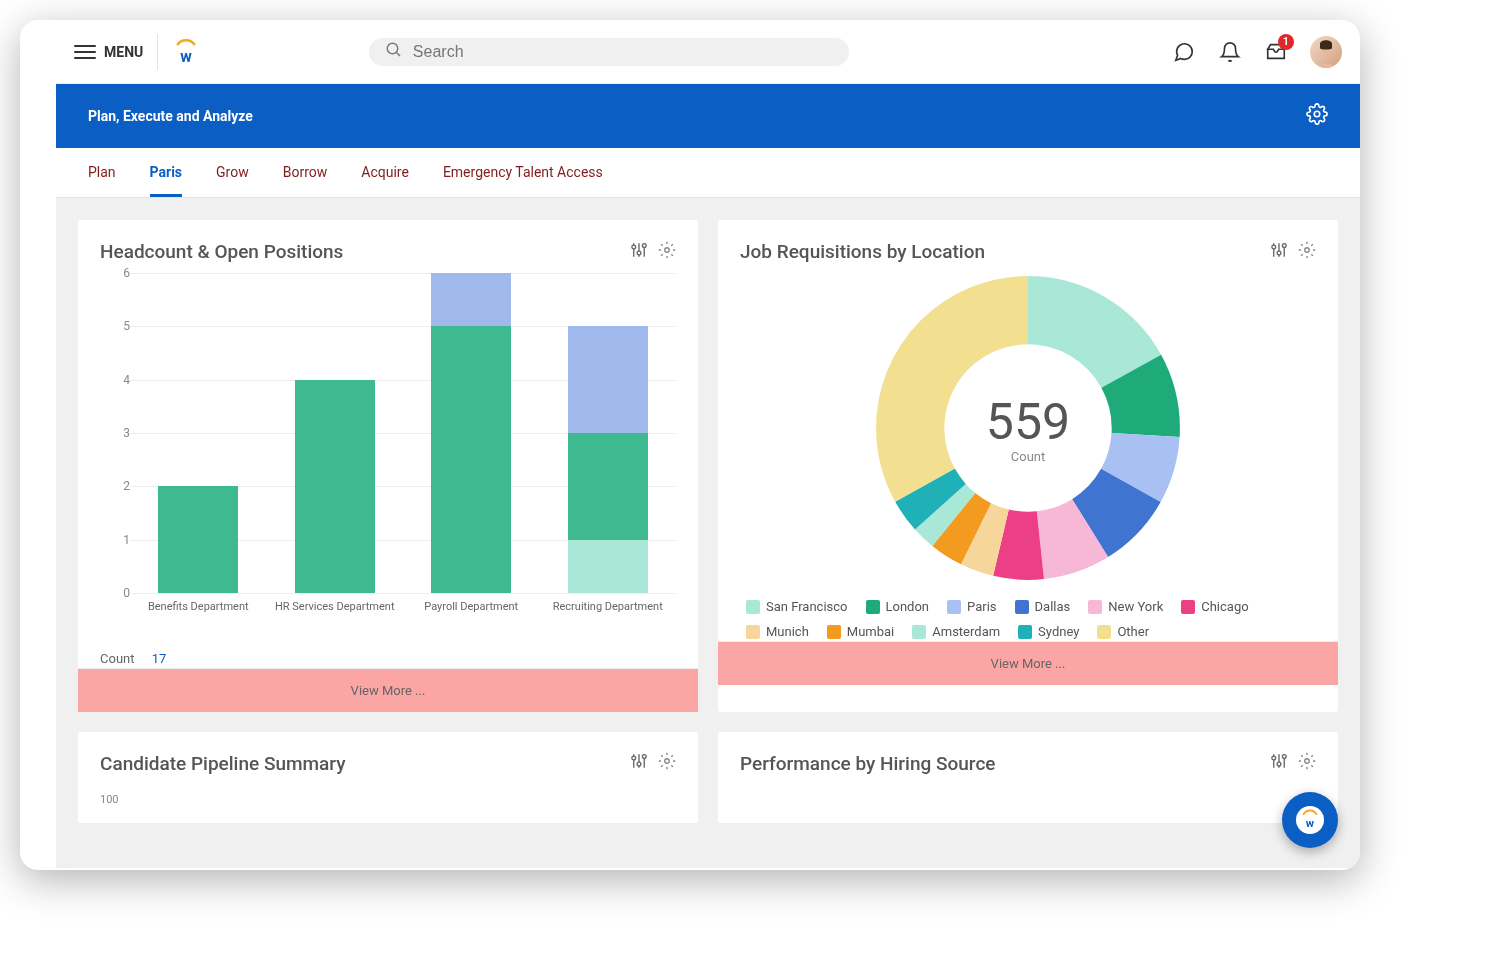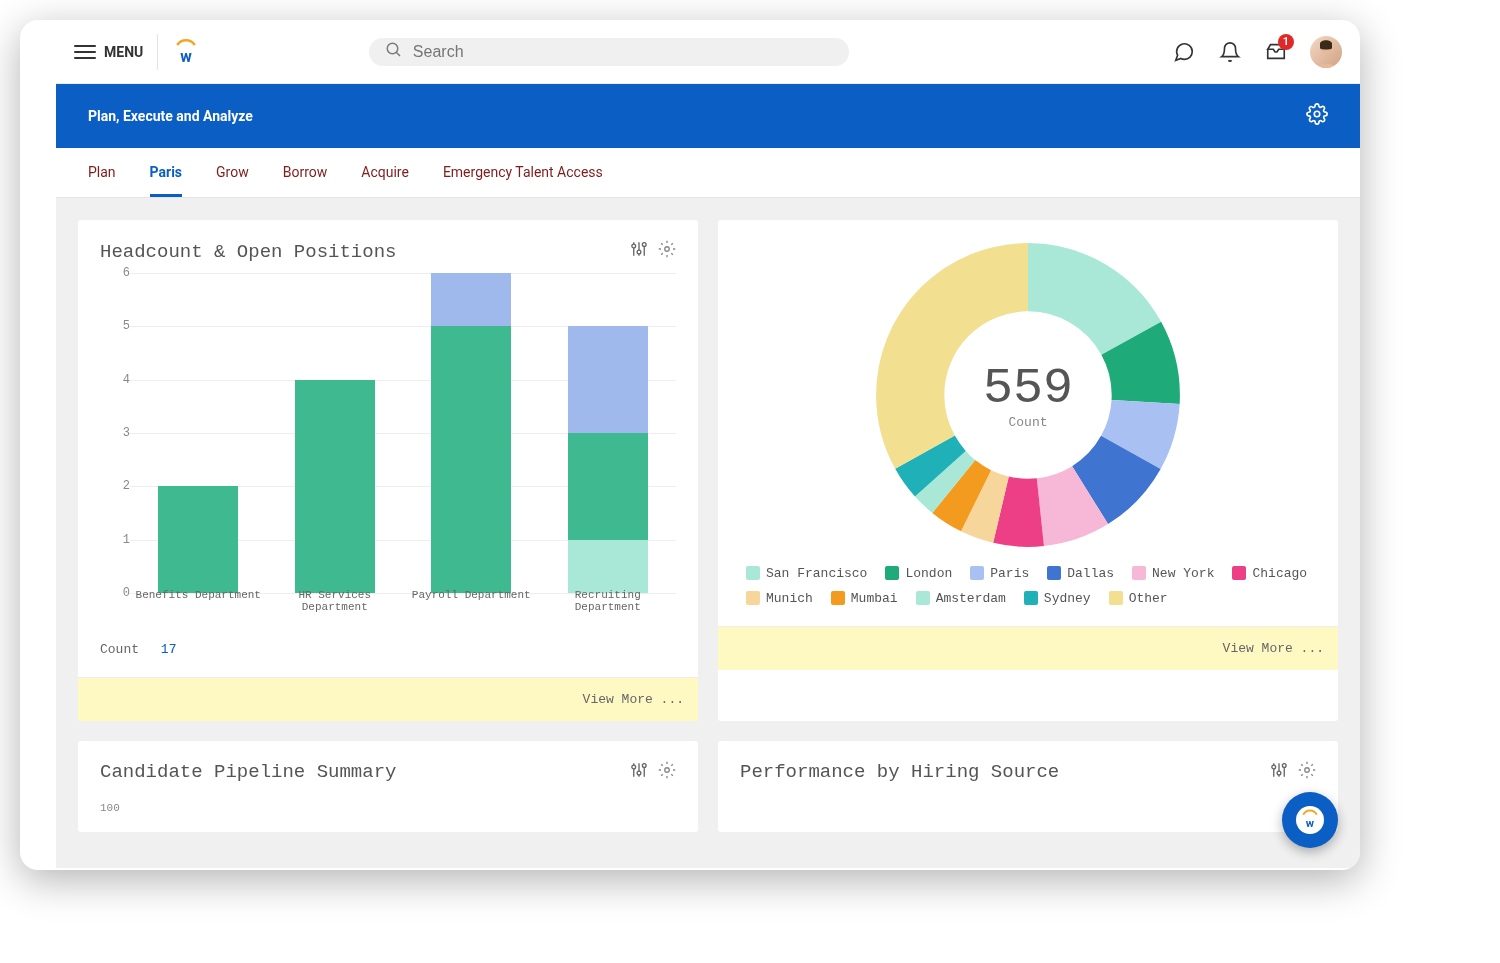--- a/index.html
+++ b/index.html
@@ -90,21 +90,20 @@
 }
 .tab.active{color:#0a5ec4;font-weight:700;border-bottom-color:#0a5ec4;}
 .content{
   background:#f0f0f0;
   padding:22px;
   display:grid;
   grid-template-columns:1fr 1fr;
   gap:20px;
   height: calc(100% - 64px - 64px - 52px);
   overflow:hidden;
-  font-family:Liberation Mono, monospace;
 }
 .card{
   background:#fff;
   border-radius:3px;
   padding:20px 22px;
   position:relative;
   display:flex;flex-direction:column;
 }
 .card-head{display:flex;justify-content:space-between;align-items:center;margin-bottom:10px;}
 .card-title{font-size:19px;color:#555;font-weight:500;}
@@ -115,29 +114,29 @@
 .barchart{position:relative;height:340px;padding-left:30px;padding-bottom:20px;}
 .y-axis{position:absolute;left:0;top:0;bottom:20px;width:30px;}
 .y-tick{position:absolute;left:0;width:100%;text-align:right;font-size:12px;color:#888;transform:translateY(-50%);}
 .gridline{position:absolute;left:30px;right:0;height:1px;background:#eee;}
 .bars{position:absolute;left:30px;right:0;bottom:20px;top:0;display:flex;justify-content:space-around;align-items:flex-end;}
 .bargroup{width:80px;display:flex;flex-direction:column-reverse;align-items:center;}
 .seg{width:80px;}
 .xlabs{position:absolute;left:30px;right:0;bottom:0;display:flex;justify-content:space-around;}
 .xlab{font-size:11px;color:#666;width:130px;text-align:center;}
 .legend{display:flex;flex-wrap:wrap;gap:18px;margin-top:12px;font-size:12px;color:#555;}
-.lg{display:flex;align-items:flex-start;gap:6px;}
+.lg{display:flex;align-items:center;gap:6px;}
 .sw{width:14px;height:14px;border-radius:2px;}
 .countline{margin-top:14px;font-size:13px;color:#666;}
 .countline .cv{color:#0a5ec4;margin-left:14px;}
 .viewmore{
-  margin:20px -22px -20px; padding:14px;
-  text-align:right;font-size:13px;color:#666;
+  margin:2px -22px -20px; padding:14px;
+  text-align:center;font-size:13px;color:#666;
   border-top:1px solid #eee;cursor:pointer;
-  background:#fef9c3;
+  background:#fca5a5;
 }
 
 .donut-wrap{display:flex;flex-direction:column;align-items:center;}
 .donut{position:relative;width:310px;height:310px;}
 .donut svg{width:100%;height:100%;transform:rotate(-90deg);}
 .donut-center{position:absolute;top:0;left:0;right:0;bottom:0;display:flex;flex-direction:column;align-items:center;justify-content:center;}
 .donut-center .big{font-size:50px;color:#555;font-weight:400;}
 .donut-center .sub{font-size:13px;color:#888;margin-top:-2px;}
 .legend2{display:flex;flex-wrap:wrap;gap:10px 18px;margin-top:16px;justify-content:flex-start;font-size:13px;color:#555;padding:0 6px;}
 
@@ -312,20 +311,37 @@
           </div>
       </div>
       <div class="countline">
         <span>Count</span>
         <span class="cv">17</span>
       </div>
       <div class="viewmore">View More ...</div>
     </div>
 
     <div class="card">
+      <div class="card-head">
+        <div class="card-title">Job Requisitions by Location</div>
+        <div class="card-actions">
+          <span><svg width="18" height="18" viewBox="0 0 24 24" fill="none" stroke="#666" stroke-width="1.8">
+                <line x1="5" y1="3" x2="5" y2="21"></line>
+                <circle cx="5" cy="8" r="2.5" fill="#fff"></circle>
+                <line x1="12" y1="3" x2="12" y2="21"></line>
+                <circle cx="12" cy="16" r="2.5" fill="#fff"></circle>
+                <line x1="19" y1="3" x2="19" y2="21"></line>
+                <circle cx="19" cy="6" r="2.5" fill="#fff"></circle>
+              </svg></span>
+          <span><svg width="18" height="18" viewBox="0 0 24 24" fill="none" stroke="#888" stroke-width="1.8">
+                <circle cx="12" cy="12" r="3"></circle>
+                <path d="M12 1v3M12 20v3M4.2 4.2l2.1 2.1M17.7 17.7l2.1 2.1M1 12h3M20 12h3M4.2 19.8l2.1-2.1M17.7 6.3l2.1-2.1"></path>
+              </svg></span>
+        </div>
+      </div>
       <div class="donut-wrap">
         <div class="donut">
           <svg id="donutsvg" viewBox="0 0 100 100">
               <circle cx="50" cy="50" r="38" fill="none" stroke="#a9e8d7" stroke-width="22" stroke-dasharray="40.576563432769774 198.1844782400545" stroke-dashoffset="0"></circle>
               <circle cx="50" cy="50" r="38" fill="none" stroke="#1fab79" stroke-width="22" stroke-dasharray="21.35608601724725 217.404955655577" stroke-dashoffset="-40.576563432769774"></circle>
               <circle cx="50" cy="50" r="38" fill="none" stroke="#a9c1f2" stroke-width="22" stroke-dasharray="17.0848688137978 221.67617285902645" stroke-dashoffset="-61.932649450017024"></circle>
               <circle cx="50" cy="50" r="38" fill="none" stroke="#3f74d1" stroke-width="22" stroke-dasharray="19.220477415522527 219.54056425730172" stroke-dashoffset="-79.01751826381482"></circle>
               <circle cx="50" cy="50" r="38" fill="none" stroke="#f7b7d6" stroke-width="22" stroke-dasharray="17.0848688137978 221.67617285902645" stroke-dashoffset="-98.23799567933735"></circle>
               <circle cx="50" cy="50" r="38" fill="none" stroke="#ed3f86" stroke-width="22" stroke-dasharray="12.81365161034835 225.9473900624759" stroke-dashoffset="-115.32286449313514"></circle>
               <circle cx="50" cy="50" r="38" fill="none" stroke="#f7d69c" stroke-width="22" stroke-dasharray="8.5424344068989 230.21860726592536" stroke-dashoffset="-128.1365161034835"></circle>

